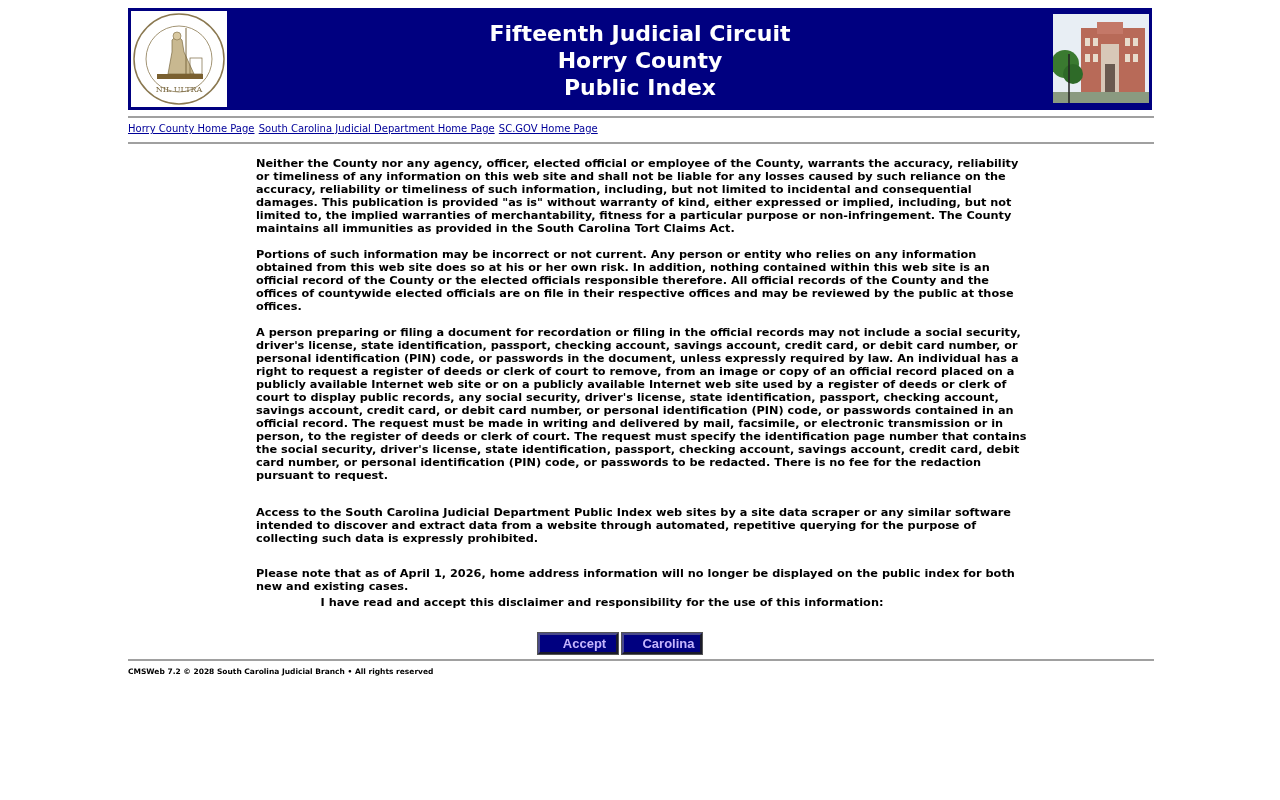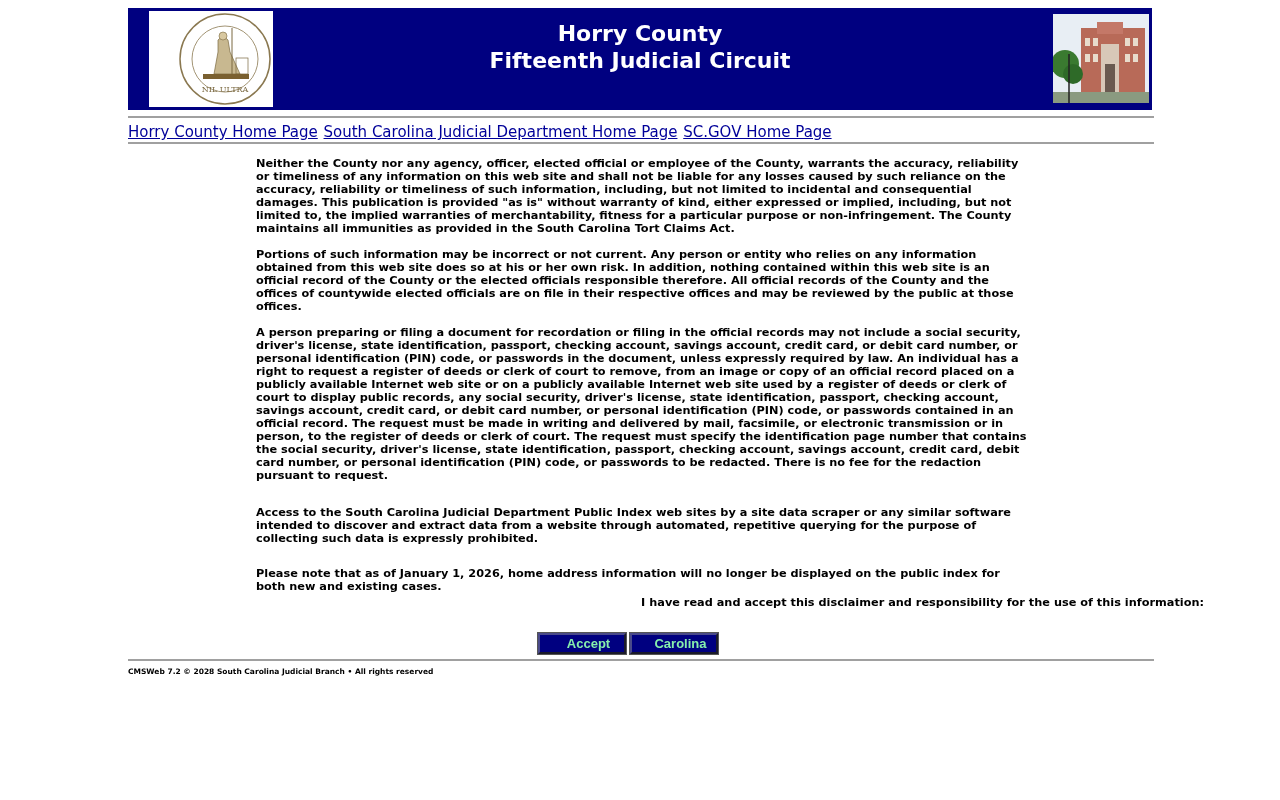--- a/index.html
+++ b/index.html
@@ -3,41 +3,41 @@
 <meta charset="utf-8">
 <style>
   html, body { margin: 0; padding: 0; background: #ffffff; }
   body { width: 1280px; height: 800px; position: relative; font-family: "DejaVu Sans", sans-serif; color: #000; overflow: hidden; }
 
   .header {
     position: absolute; left: 128px; top: 8px; width: 1024px; height: 102px;
     background: #000080; box-sizing: border-box;
   }
   .seal {
-    position: absolute; left: 21px; top: 3px; width: 96px; height: 96px; background: #fff;
-    display: flex; align-items: center; justify-content: center; padding-left: 28px;
+    position: absolute; left: 3px; top: 3px; width: 96px; height: 96px; background: #fff;
+    display: flex; align-items: center; justify-content: center;
   }
   .courthouse {
     position: absolute; right: 3px; top: 6px; width: 96px; height: 89px; background: #dfe7ef; overflow: hidden;
   }
   .header-title {
     position: absolute; left: 0; right: 0; top: 12px; text-align: center;
     color: #ffffff; font-weight: bold; font-size: 22px; line-height: 27px;
     font-family: "DejaVu Sans", sans-serif;
   }
   .hr { position: absolute; left: 128px; width: 1026px; height: 0; border-top: 2px solid #a0a0a0; }
-  .nav { position: absolute; left: 128px; top: 123px; font-size: 15px; }
+  .nav { position: absolute; left: 128px; top: 123px; font-size: 10px; }
   .nav a { color: #000099; text-decoration: underline; margin-right: 1px; cursor: pointer; }
   .content { position: absolute; left: 256px; top: 157px; width: 772px; font-size: 11.3px; font-weight: bold; line-height: 13px; }
   .content p { margin: 0 0 13px 0; }
   .content p.gap { margin-top: 24px; margin-bottom: 22px; }
-  .accept-text { position: absolute; left: 0; width: 1204px; top: 596px; text-align: right; font-size: 11.3px; font-weight: bold; }
+  .accept-text { position: absolute; left: 0; width: 1204px; top: 596px; text-align: center; font-size: 11.3px; font-weight: bold; }
   .buttons { position: absolute; top: 633px; left: 538px; display: flex; gap: 4px; }
   .btn {
-    width: 88px; height: 21px; box-sizing: border-box; background: #000080; color: #86efac;
+    width: 80px; height: 21px; box-sizing: border-box; background: #000080; color: #c4b5fd;
     border: 2px solid; border-color: #4a4a8a #1a1a2a #1a1a2a #4a4a8a;
     font-family: "Liberation Sans", sans-serif; font-weight: bold; font-size: 13px;
     display: flex; align-items: center; justify-content: center; cursor: pointer;
     outline: 1px solid #555;
     padding-left: 13px;
   }
   .footer { position: absolute; left: 128px; top: 667px; font-size: 7.5px; font-weight: bold; }
 </style>
 </head>
 <body>
@@ -49,22 +49,23 @@
       <circle cx="47" cy="47" r="33" fill="none" stroke="#8a7850" stroke-width="0.8"></circle>
       <path d="M40 28 q5 -6 10 0 l2 12 l10 22 l-26 0 l4 -22 z" fill="#c8b890" stroke="#7a6840" stroke-width="0.7"></path>
       <circle cx="45" cy="24" r="4" fill="#d8c8a0" stroke="#7a6840" stroke-width="0.6"></circle>
       <line x1="54" y1="16" x2="54" y2="62" stroke="#7a6840" stroke-width="1"></line>
       <rect x="58" y="46" width="12" height="16" fill="none" stroke="#7a6840" stroke-width="0.7"></rect>
       <rect x="25" y="62" width="46" height="5" fill="#7a6030"></rect>
       <text x="47" y="80" font-size="8" text-anchor="middle" fill="#7a6840" font-family="DejaVu Serif, serif">NIL ULTRA</text>
     </svg>
   </div>
   <div class="header-title">
+    <div>Fifteenth Judicial Circuit</div>
     <div>Horry County</div>
-    <div>Fifteenth Judicial Circuit</div>
+    <div>Public Index</div>
   </div>
   <div class="courthouse">
     <svg width="96" height="89" viewBox="0 0 96 89">
       <rect width="96" height="89" fill="#e8eef4"></rect>
       <rect x="28" y="14" width="64" height="64" fill="#b86a58"></rect>
       <rect x="44" y="8" width="26" height="12" fill="#c47868"></rect>
       <rect x="48" y="30" width="18" height="48" fill="#d8c8b8"></rect>
       <rect x="52" y="50" width="10" height="28" fill="#6a5a50"></rect>
       <g fill="#e8dccc">
         <rect x="32" y="24" width="5" height="8"></rect>
@@ -92,21 +93,21 @@
   <a>SC.GOV Home Page</a>
 </div>
 
 <div class="hr" style="top:142px;"></div>
 
 <div class="content">
   <p>Neither the County nor any agency, officer, elected official or employee of the County, warrants the accuracy, reliability or timeliness of any information on this web site and shall not be liable for any losses caused by such reliance on the accuracy, reliability or timeliness of such information, including, but not limited to incidental and consequential damages. This publication is provided "as is" without warranty of kind, either expressed or implied, including, but not limited to, the implied warranties of merchantability, fitness for a particular purpose or non-infringement. The County maintains all immunities as provided in the South Carolina Tort Claims Act.</p>
   <p>Portions of such information may be incorrect or not current. Any person or entity who relies on any information obtained from this web site does so at his or her own risk. In addition, nothing contained within this web site is an official record of the County or the elected officials responsible therefore. All official records of the County and the offices of countywide elected officials are on file in their respective offices and may be reviewed by the public at those offices.</p>
   <p>A person preparing or filing a document for recordation or filing in the official records may not include a social security, driver's license, state identification, passport, checking account, savings account, credit card, or debit card number, or personal identification (PIN) code, or passwords in the document, unless expressly required by law. An individual has a right to request a register of deeds or clerk of court to remove, from an image or copy of an official record placed on a publicly available Internet web site or on a publicly available Internet web site used by a register of deeds or clerk of court to display public records, any social security, driver's license, state identification, passport, checking account, savings account, credit card, or debit card number, or personal identification (PIN) code, or passwords contained in an official record. The request must be made in writing and delivered by mail, facsimile, or electronic transmission or in person, to the register of deeds or clerk of court. The request must specify the identification page number that contains the social security, driver's license, state identification, passport, checking account, savings account, credit card, debit card number, or personal identification (PIN) code, or passwords to be redacted. There is no fee for the redaction pursuant to request.</p>
   <p class="gap">Access to the South Carolina Judicial Department Public Index web sites by a site data scraper or any similar software intended to discover and extract data from a website through automated, repetitive querying for the purpose of collecting such data is expressly prohibited.</p>
-  <p>Please note that as of January 1, 2026, home address information will no longer be displayed on the public index for both new and existing cases.</p>
+  <p>Please note that as of April 1, 2026, home address information will no longer be displayed on the public index for both new and existing cases.</p>
 </div>
 
 <div class="accept-text">I have read and accept this disclaimer and responsibility for the use of this information:</div>
 
 <div class="buttons">
   <div class="btn">Accept</div>
   <div class="btn">Carolina</div>
 </div>
 
 <div class="hr" style="top:659px;"></div>

